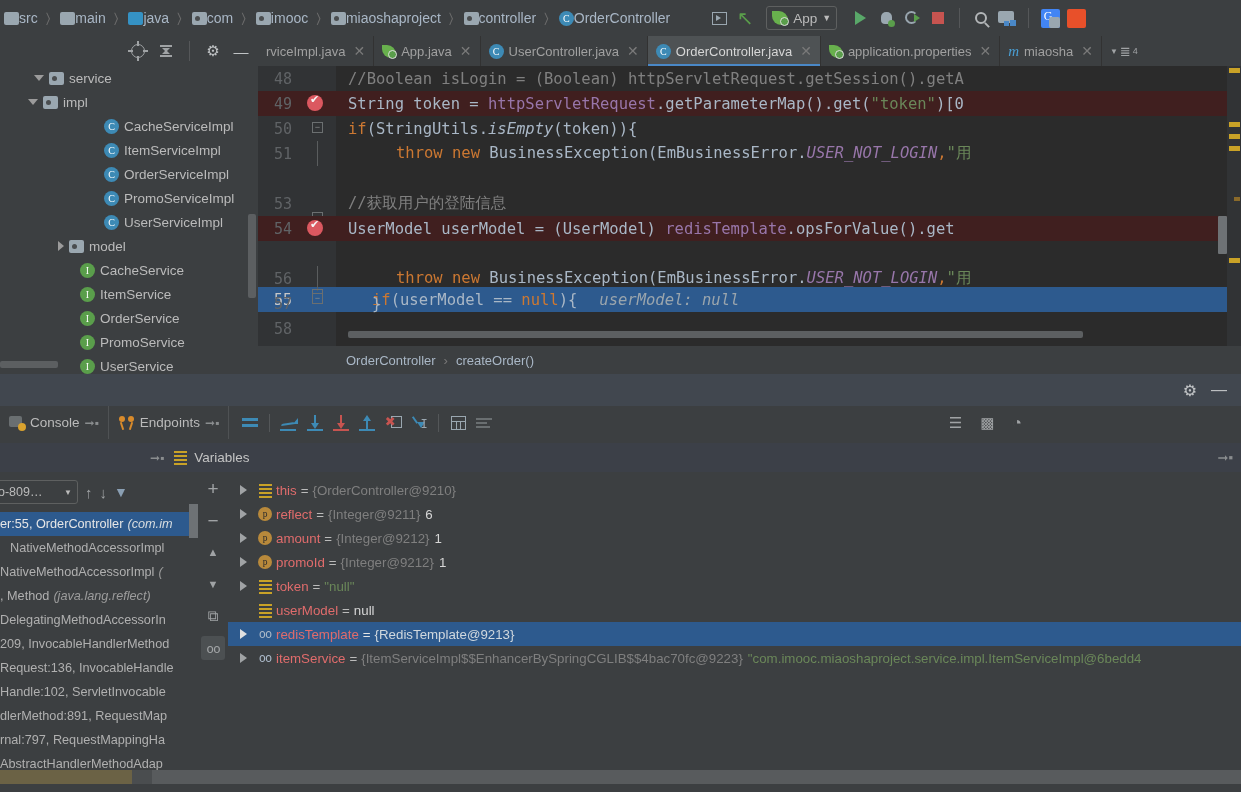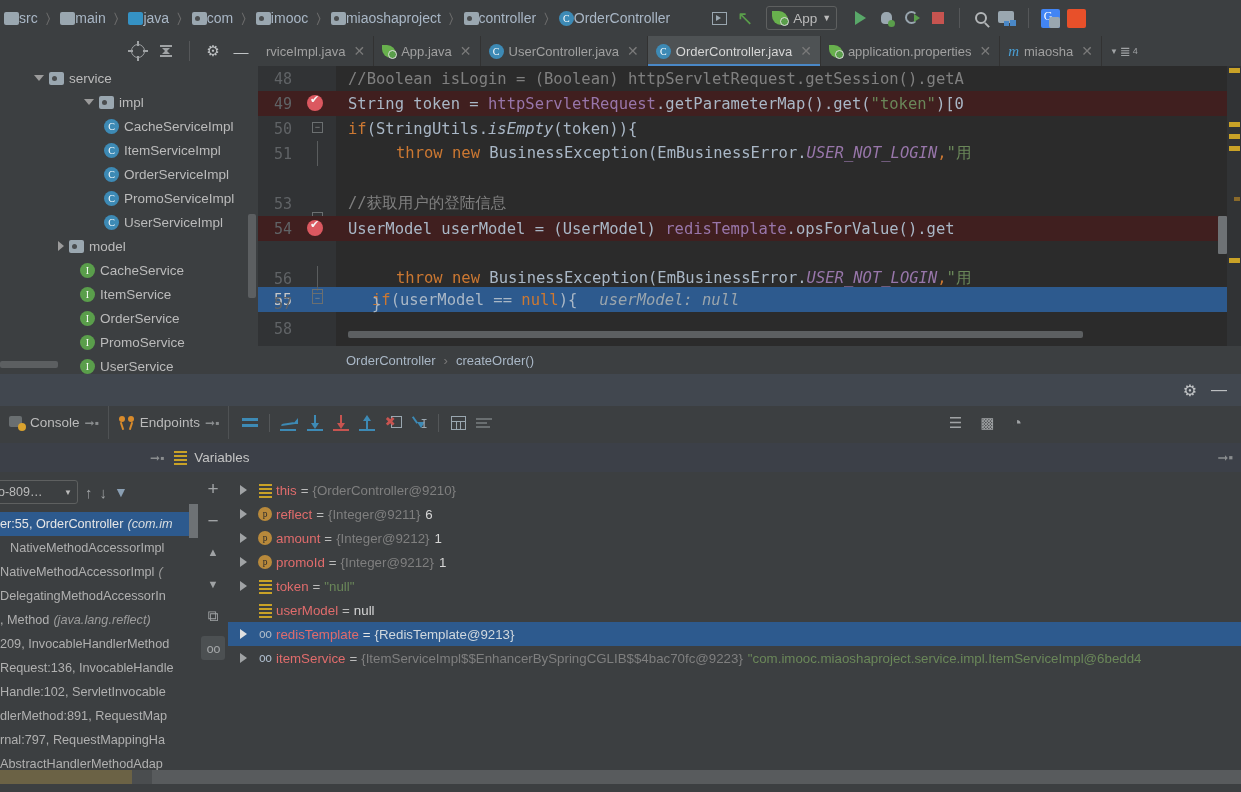--- a/index.html
+++ b/index.html
@@ -411,21 +411,21 @@
 </div>
 
 <div id="tree">
 
   <div class="trow" style="padding-left:34px;">
     <span class="arrow-d"></span>
     <span class="folder-ico dot"></span>
     <span>service</span>
   </div>
 
-  <div class="trow" style="padding-left:84px;text-align:center;">
+  <div class="trow" style="padding-left:28px;text-align:center;">
     <span class="arrow-d"></span>
     <span class="folder-ico dot"></span>
     <span>impl</span>
   </div>
 
   <div class="trow" style="padding-left:104px;">
     <span class="cls-ico">C</span>
     <span>CacheServiceImpl</span>
   </div>
   <div class="trow" style="padding-left:104px;">
@@ -721,25 +721,25 @@
     <span class="pkg" style="color:#d8dde0;">(com.im</span>
   </div>
   <div class="frow" style="padding-left:10px;">
     <span>NativeMethodAccessorImpl</span>
   </div>
   <div class="frow">
     <span>NativeMethodAccessorImpl</span>
     <span class="pkg">(</span>
   </div>
   <div class="frow">
-    <span>DelegatingMethodAccessorIn</span>
-  </div>
-  <div class="frow">
     <span>, Method</span>
     <span class="pkg">(java.lang.reflect)</span>
+  </div>
+  <div class="frow">
+    <span>DelegatingMethodAccessorIn</span>
   </div>
   <div class="frow">
     <span>209, InvocableHandlerMethod</span>
   </div>
   <div class="frow">
     <span>Request:136, InvocableHandle</span>
   </div>
   <div class="frow">
     <span>Handle:102, ServletInvocable</span>
   </div>

